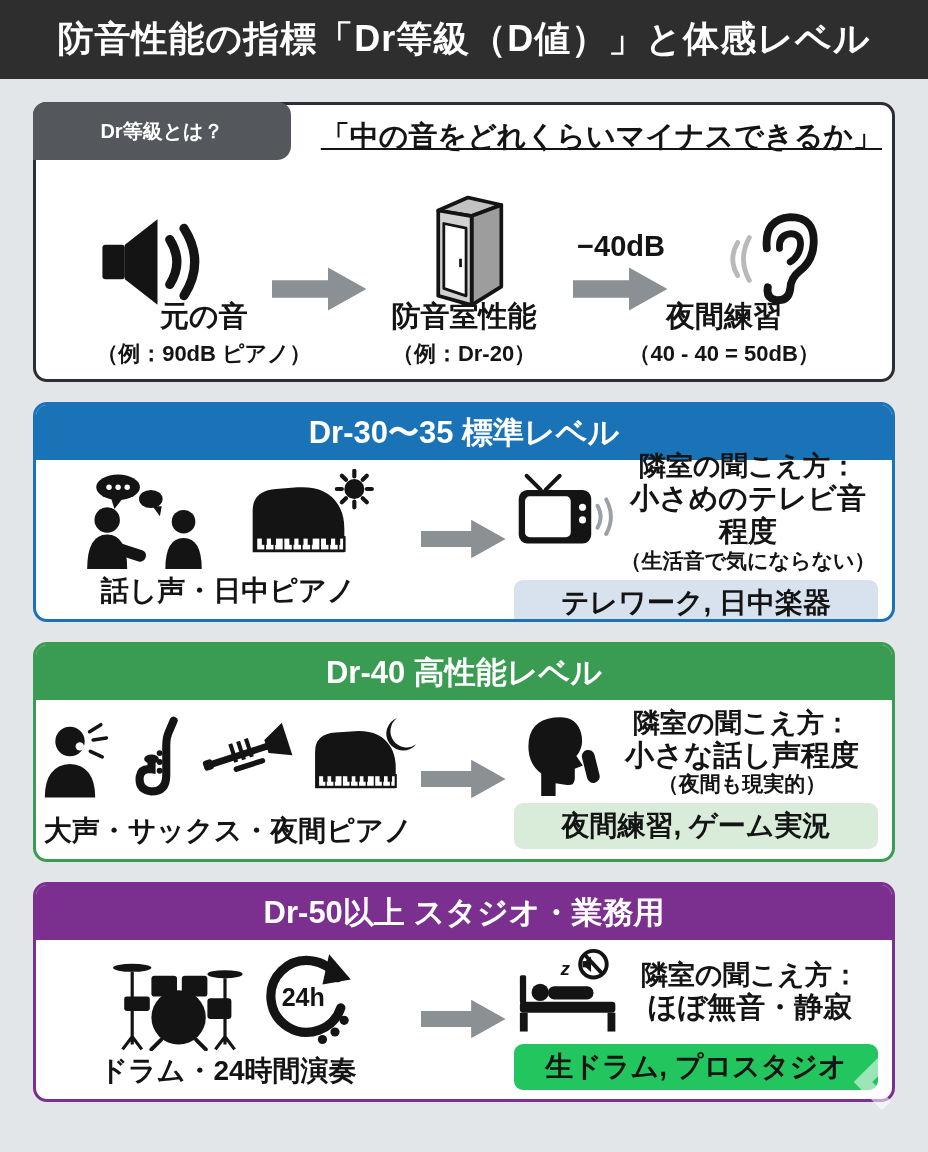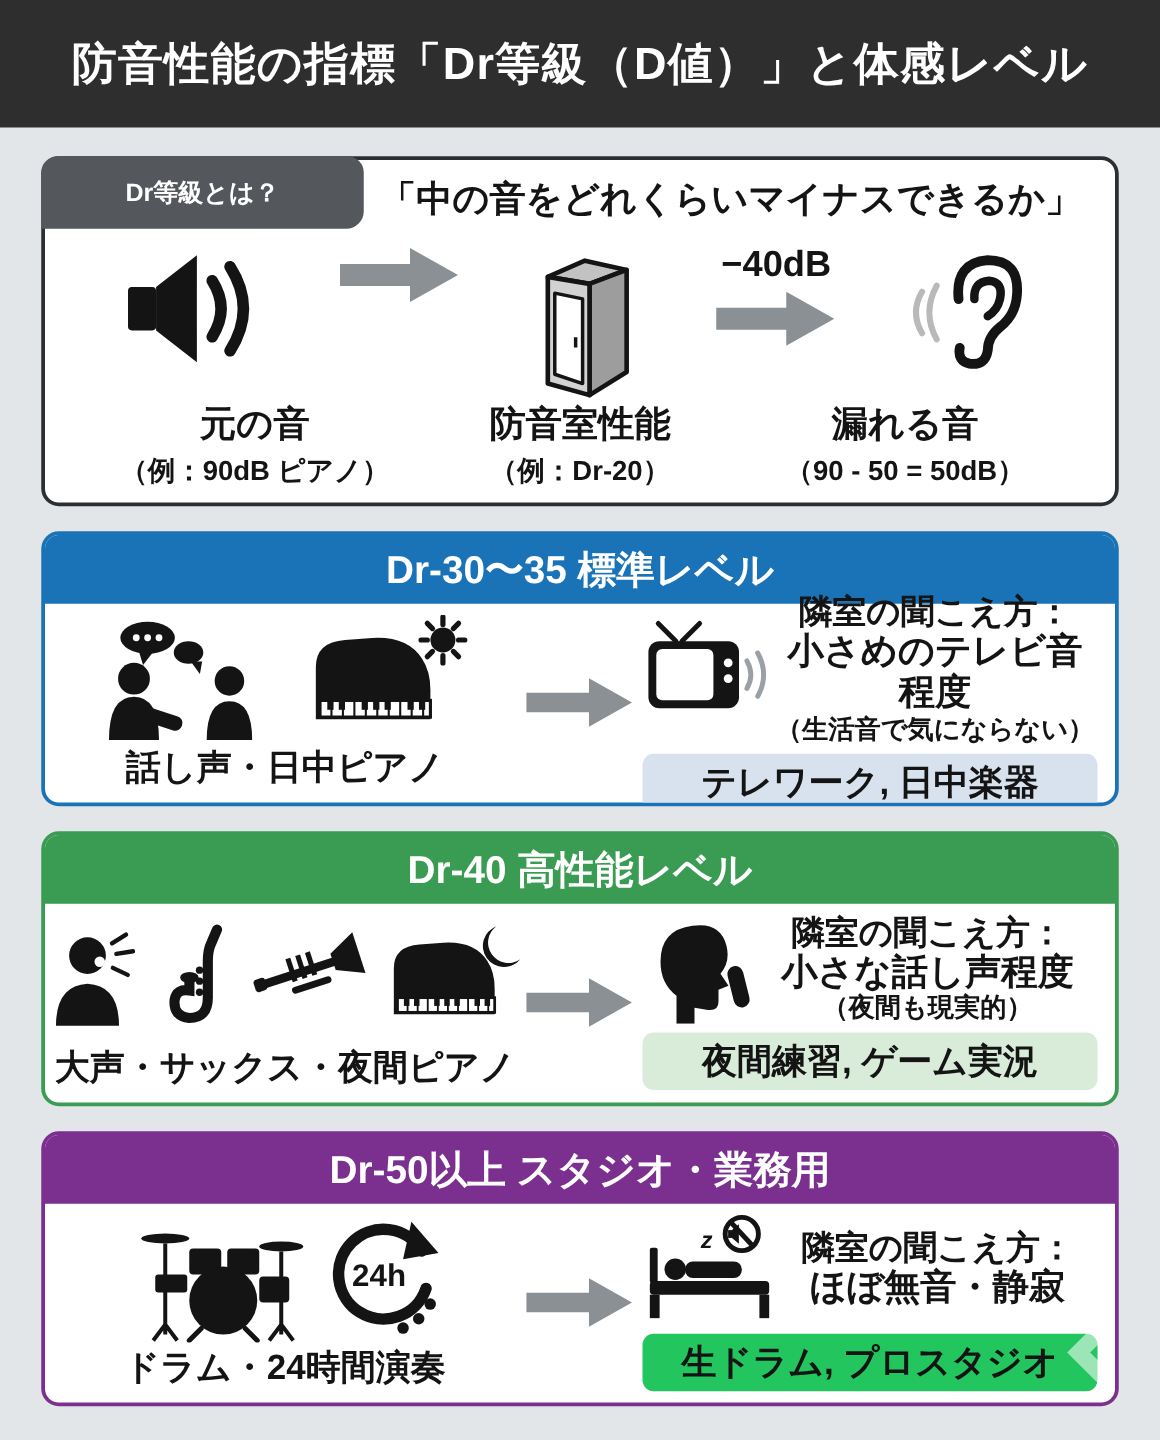--- a/index.html
+++ b/index.html
@@ -6,43 +6,43 @@
   html,body { width:928px; height:1152px; }
   body {
     background:#e3e6e9;
     font-family:"Liberation Sans","DejaVu Sans",sans-serif;
     color:#141414;
     position:relative;
     overflow:hidden;
   }
   
   .header {
-    height:102px; background:#2e2e2e;
+    height:79px; background:#2e2e2e;
     display:flex; align-items:center; justify-content:center;
   }
   .header h1 { color:#fff; font-size:36px; font-weight:800; letter-spacing:1px; }
 
   
   .intro-card {
     position:relative; margin:23px 33px 0; height:280px;
     background:#fff; border:3px solid #2b2f33; border-radius:14px;
   }
   .intro-tab {
     position:absolute; top:-3px; left:-3px; width:258px; height:58px;
     background:#54585d; color:#fff; border-radius:13px 13px 14px 0;
     display:flex; align-items:center; justify-content:center;
     font-size:20px; font-weight:800;
   }
   .intro-heading {
     position:absolute; top:12px; left:268px; right:10px;
-    text-align:left; font-size:29px; font-weight:800; color:#141414;
+    text-align:right; font-size:29px; font-weight:800; color:#141414;text-decoration:underline;
   }
   .intro-diagram {
     position:absolute; top:68px; left:0; right:0; height:140px;
-    display:flex; align-items:flex-start; justify-content:space-between;
+    display:flex; align-items:flex-end; justify-content:space-between;
     padding:0 56px;
   }
   .diag-arrow2 { display:flex; flex-direction:column; align-items:center; }
   .db-label { font-size:29px; font-weight:800; margin-bottom:2px; }
   .intro-captions {
     position:absolute; bottom:10px; left:0; right:0;
     display:flex; justify-content:space-between; padding:0 26px;
   }
   .caption { text-align:center; }
   .caption .cap-main { font-size:29px; font-weight:800; }
@@ -151,22 +151,22 @@
   <div class="intro-captions">
     <div class="caption cap-1">
       <div class="cap-main">元の音</div>
       <div class="cap-sub">（例：90dB ピアノ）</div>
     </div>
     <div class="caption cap-2">
       <div class="cap-main">防音室性能</div>
       <div class="cap-sub">（例：Dr-20）</div>
     </div>
     <div class="caption cap-3">
-      <div class="cap-main">漏れる音</div>
-      <div class="cap-sub">（90 - 50 = 50dB）</div>
+      <div class="cap-main">夜間練習</div>
+      <div class="cap-sub">（40 - 40 = 50dB）</div>
     </div>
   </div>
 </div>
 
 <div class="level-card" style="border-color: rgb(26, 115, 183);">
   <div class="level-header" style="background-color: rgb(26, 115, 183);">Dr-30〜35  標準レベル</div>
   <div class="level-body">
     <div class="level-source">
       <div class="source-icons">
         <span>

